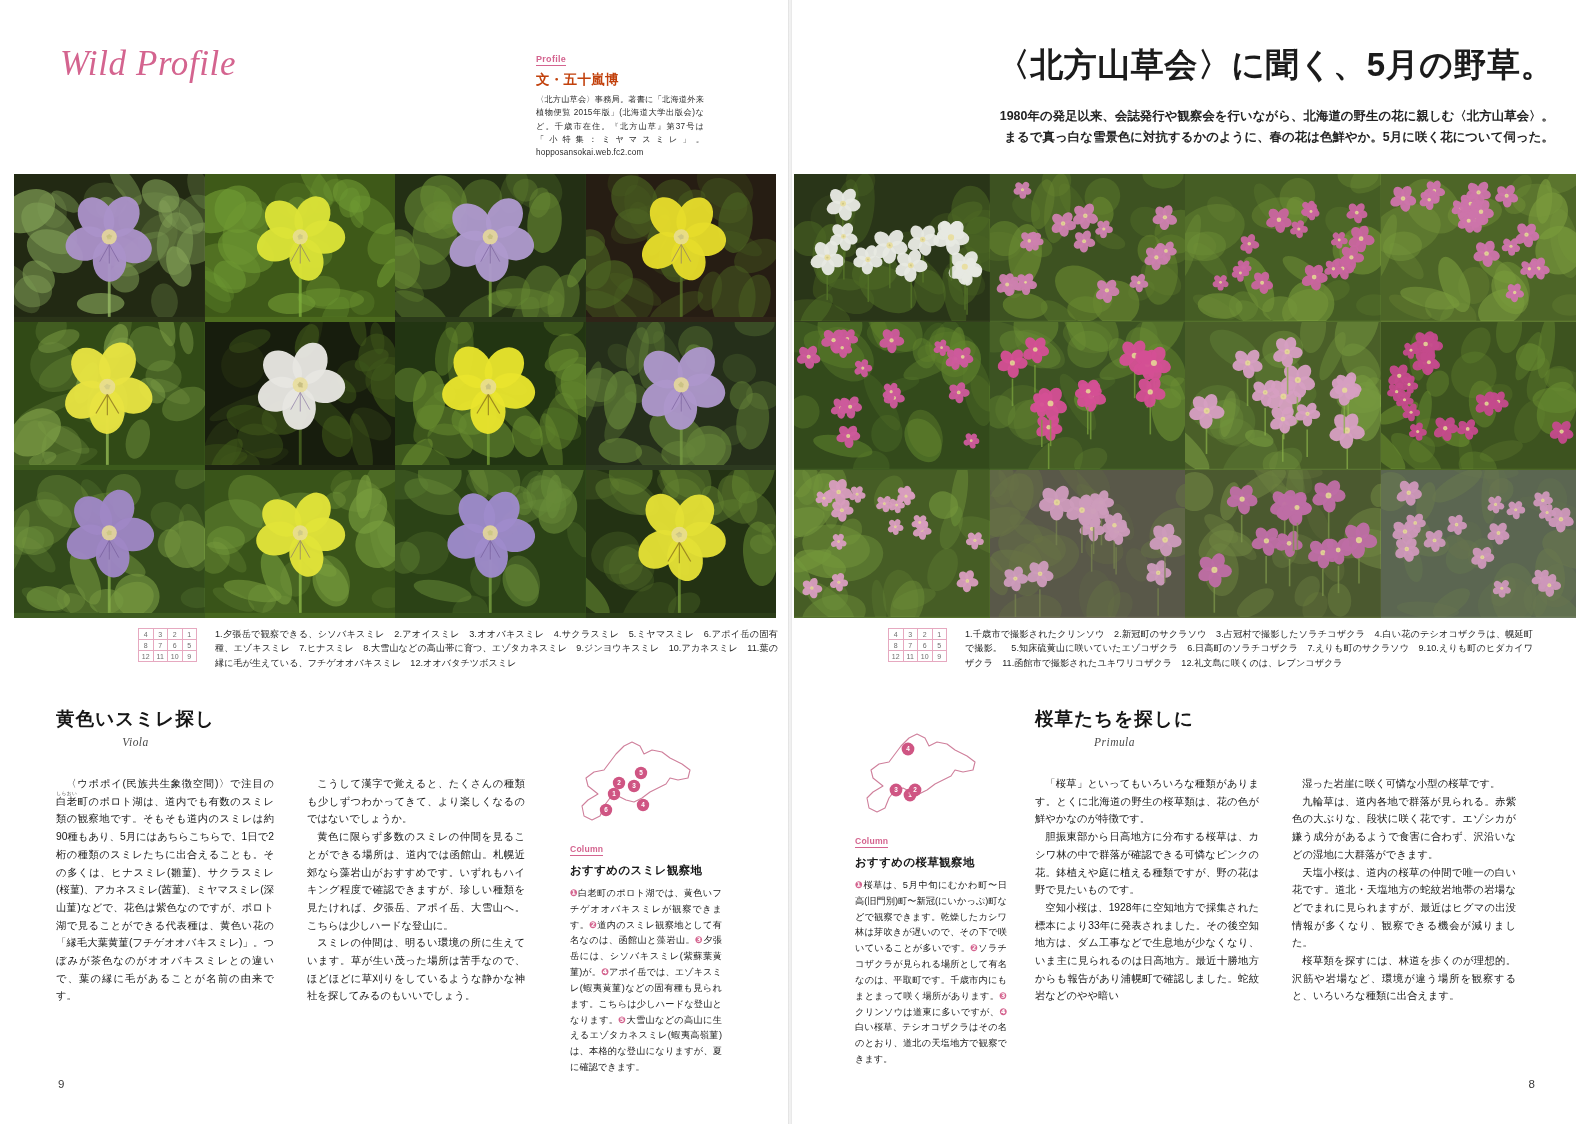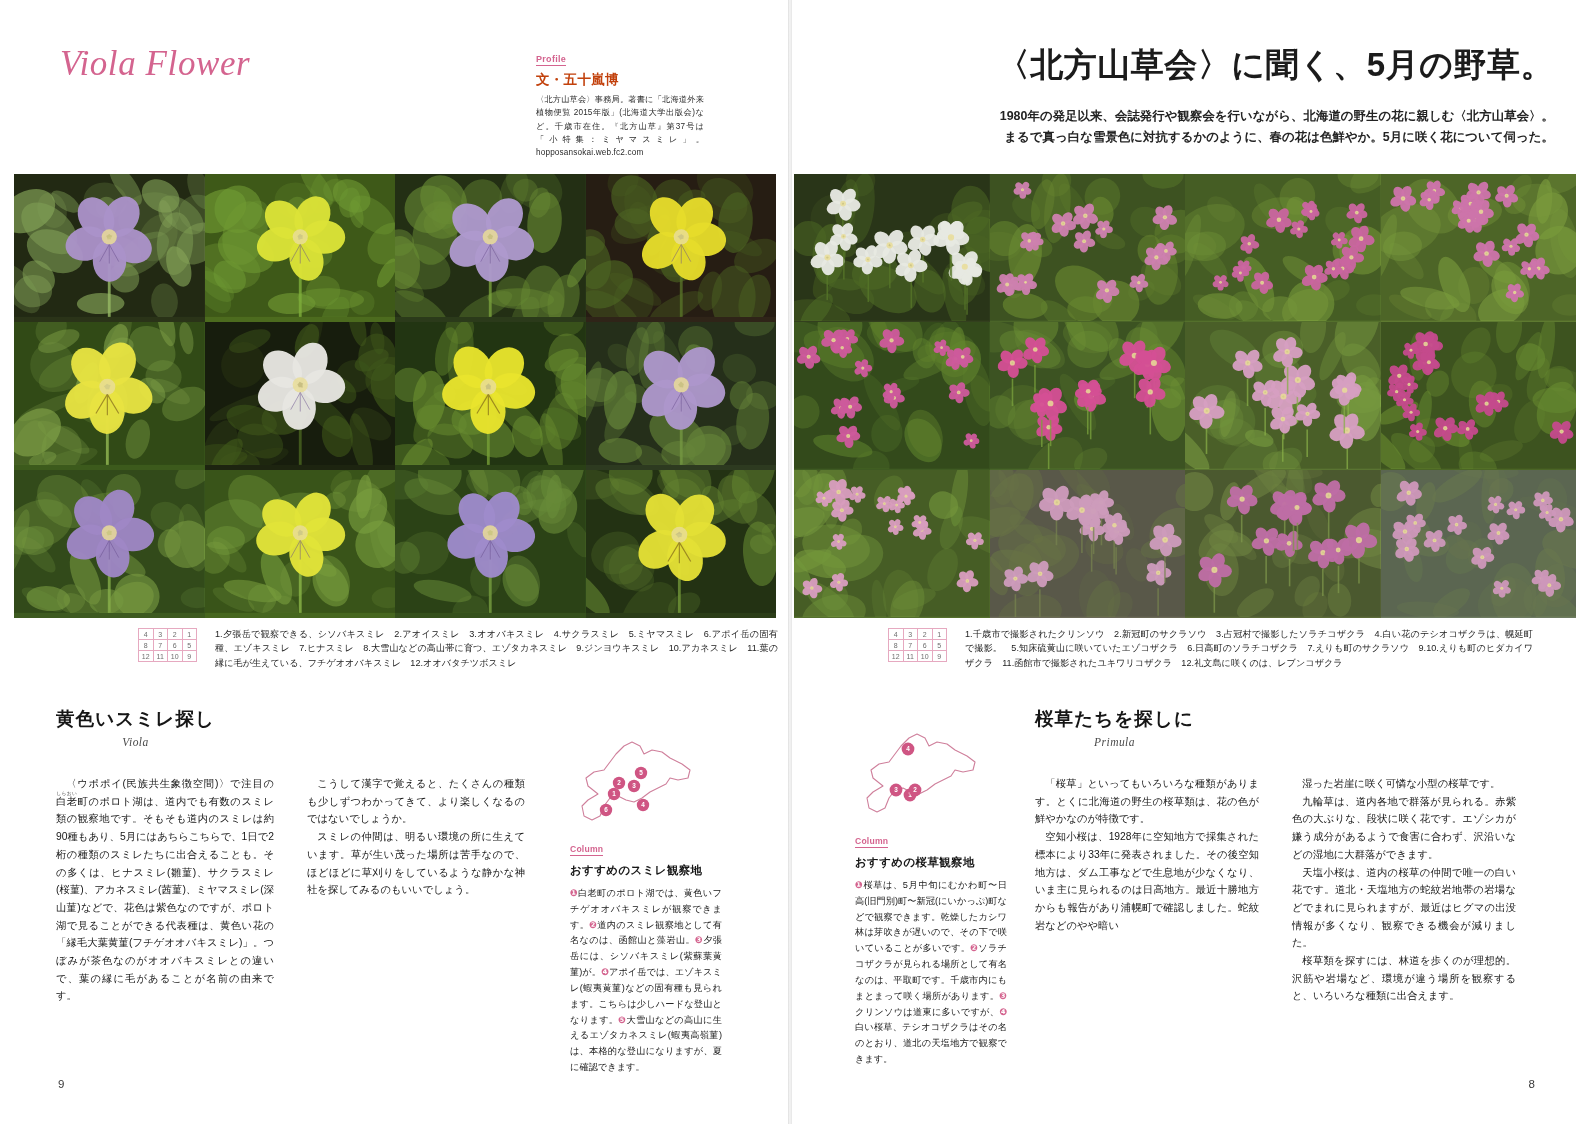--- a/index.html
+++ b/index.html
@@ -146,21 +146,21 @@
   .folio.l{left:58px;}
   .folio.r{right:54px;}
 </style>
 </head>
 <body>
 
 <div class="spread">
 
   <div class="page page-left">
 
-    <div class="wf-title">Viola Flower</div>
+    <div class="wf-title">Wild Profile</div>
 
     <div class="profile">
       <div class="profile-tag">Profile</div>
       <div class="profile-name">文・五十嵐博</div>
       <div class="profile-body">〈北方山草会〉事務局。著書に「北海道外来植物便覧 2015年版」(北海道大学出版会)など。千歳市在住。『北方山草』第37号は「小特集：ミヤマスミレ」。hopposansokai.web.fc2.com</div>
     </div>
 
     <div class="photogrid left" id="grid-left">
         <div class="cell" style="background: rgb(42, 51, 24);">
           <svg class="ph" viewBox="0 0 200 150" preserveAspectRatio="xMidYMid slice">
@@ -726,20 +726,21 @@
       <div class="jp">黄色いスミレ探し</div>
       <div class="latin">Viola</div>
     </div>
 
     <div class="cols" style="left:56px;top:775px;width:470px;gap:33px;">
       <div class="col" style="width:218px;">
         <p>〈ウポポイ(民族共生象徴空間)〉で注目の<ruby>白老<rt>しらおい</rt></ruby>町のポロト湖は、道内でも有数のスミレ類の観察地です。そもそも道内のスミレは約90種もあり、5月にはあちらこちらで、1日で2桁の種類のスミレたちに出合えることも。その多くは、ヒナスミレ(雛菫)、サクラスミレ(桜菫)、アカネスミレ(茜菫)、ミヤマスミレ(深山菫)などで、花色は紫色なのですが、ポロト湖で見ることができる代表種は、黄色い花の「縁毛大葉黄菫(フチゲオオバキスミレ)」。つぼみが茶色なのがオオバキスミレとの違いで、葉の縁に毛があることが名前の由来です。</p>
       </div>
       <div class="col" style="width:218px;" id="lcol2">
           <p>こうして漢字で覚えると、たくさんの種類も少しずつわかってきて、より楽しくなるのではないでしょうか。</p>
+          <p>黄色に限らず多数のスミレの仲間を見ることができる場所は、道内では函館山。札幌近郊なら藻岩山がおすすめです。いずれもハイキング程度で確認できますが、珍しい種類を見たければ、夕張岳、アポイ岳、大雪山へ。こちらは少しハードな登山に。</p>
           <p>スミレの仲間は、明るい環境の所に生えています。草が生い茂った場所は苦手なので、ほどほどに草刈りをしているような静かな神社を探してみるのもいいでしょう。</p>
         </div>
     </div>
 
     <div class="colbox" style="left:570px;top:734px;">
       <svg class="map" viewBox="0 0 128 92">
         <path d="M28,60 L18,52 L16,44 L24,38 L34,36 L40,28 L46,20 L54,12 L62,8 L70,12 L74,20 L82,16 L92,18 L100,24 L112,30 L120,36 L118,44 L108,46 L100,44 L96,50 L88,54 L80,58 L72,64 L64,68 L56,66 L48,62 L40,64 L34,72 L30,82 L22,86 L14,82 L12,72 L18,66 Z" fill="none" stroke="#cf7f9b" stroke-width="1.1" stroke-linejoin="round"></path>
         <g font-size="6.4" font-family="Liberation Sans, sans-serif" font-weight="700" fill="#ffffff" text-anchor="middle">
           <circle cx="44" cy="60" r="6.2" fill="#cf5583"></circle>
             <text x="44" y="62.3">1</text>
@@ -2246,20 +2247,21 @@
     </div>
 
     <div class="art-head" style="left:245px;top:706px;">
       <div class="jp">桜草たちを探しに</div>
       <div class="latin">Primula</div>
     </div>
 
     <div class="cols" style="left:245px;top:775px;width:482px;gap:33px;">
       <div class="col" style="width:224px;" id="rcol1">
           <p>「桜草」といってもいろいろな種類があります。とくに北海道の野生の桜草類は、花の色が鮮やかなのが特徴です。</p>
+          <p>胆振東部から日高地方に分布する桜草は、カシワ林の中で群落が確認できる可憐なピンクの花。鉢植えや庭に植える種類ですが、野の花は野で見たいものです。</p>
           <p>空知小桜は、1928年に空知地方で採集された標本により33年に発表されました。その後空知地方は、ダム工事などで生息地が少なくなり、いま主に見られるのは日高地方。最近十勝地方からも報告があり浦幌町で確認しました。蛇紋岩などのやや暗い</p>
         </div>
       <div class="col" style="width:224px;" id="rcol2">
           <p>湿った岩崖に咲く可憐な小型の桜草です。</p>
           <p>九輪草は、道内各地で群落が見られる。赤紫色の大ぶりな、段状に咲く花です。エゾシカが嫌う成分があるようで食害に合わず、沢沿いなどの湿地に大群落ができます。</p>
           <p>天塩小桜は、道内の桜草の仲間で唯一の白い花です。道北・天塩地方の蛇紋岩地帯の岩場などでまれに見られますが、最近はヒグマの出没情報が多くなり、観察できる機会が減りました。</p>
           <p>桜草類を探すには、林道を歩くのが理想的。沢筋や岩場など、環境が違う場所を観察すると、いろいろな種類に出合えます。</p>
         </div>
     </div>
 

